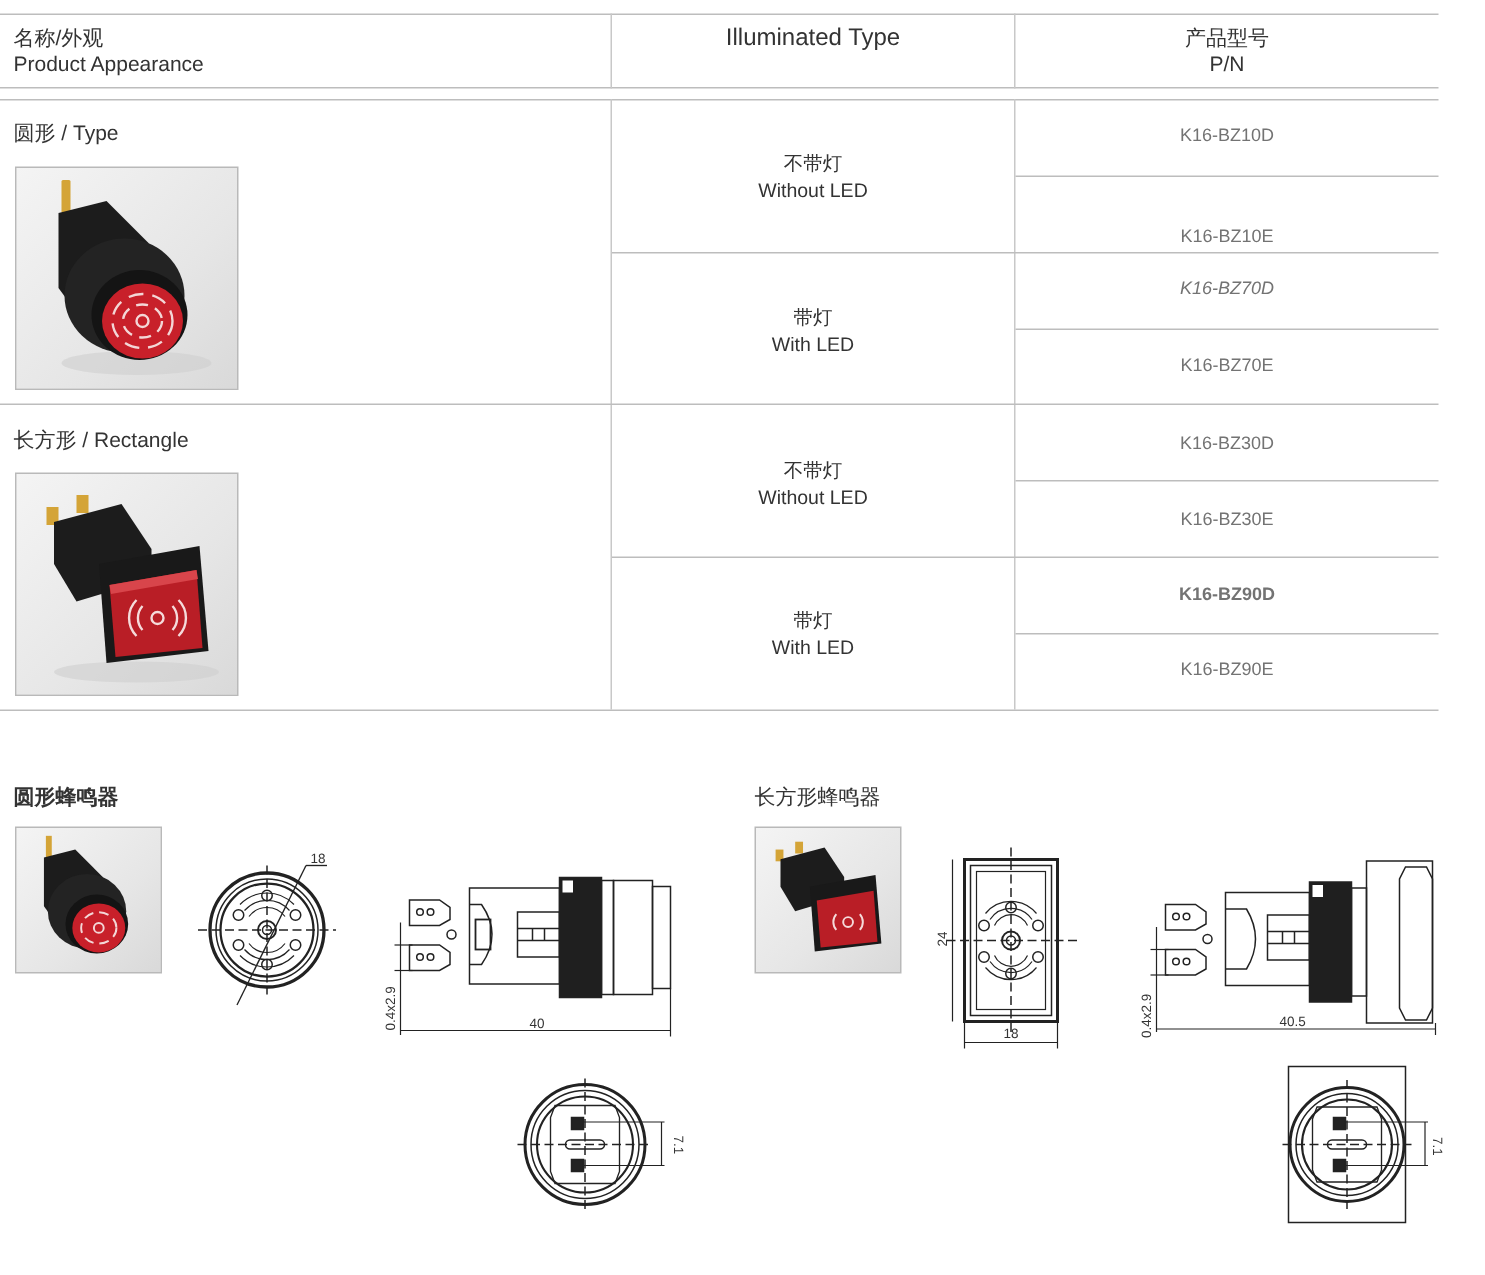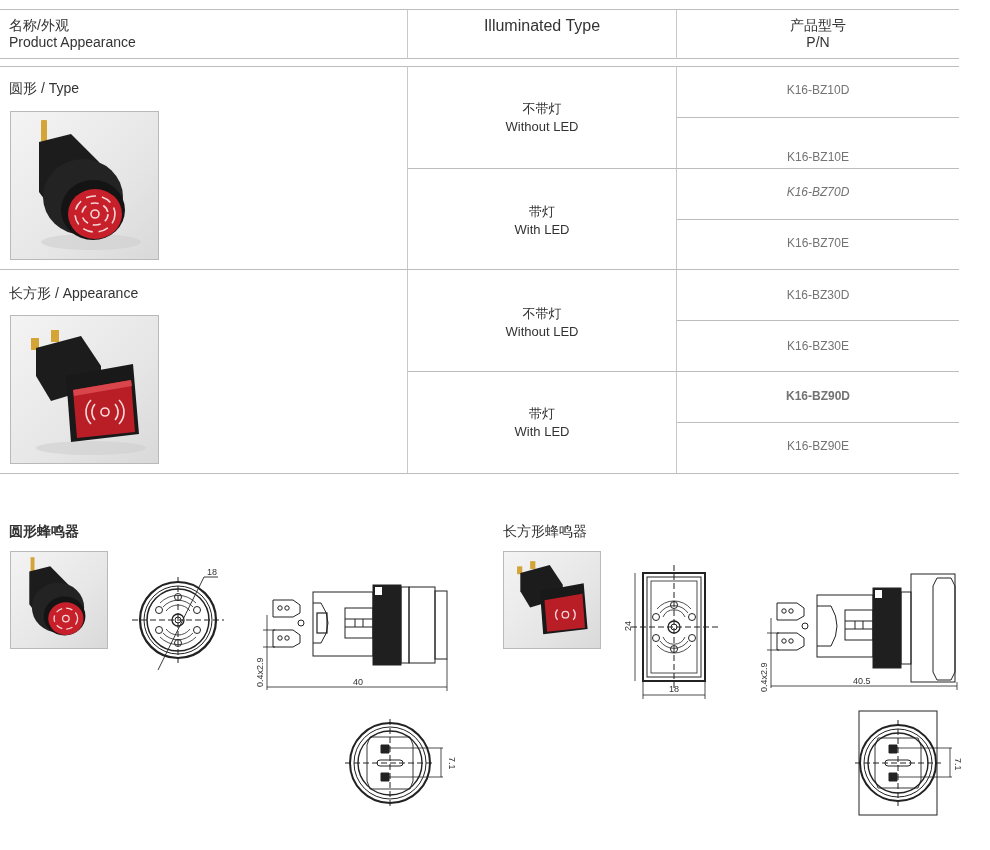--- a/index.html
+++ b/index.html
@@ -74,21 +74,21 @@
     <div>With LED</div>
   </div>
 
   <div class="pn-cell" style="top:83px;">K16-BZ10D</div>
   <div class="hline" style="left:677px;top:117px;width:282px;"></div>
   <div class="pn-cell" style="top:134px;margin-top:16px;">K16-BZ10E</div>
   <div class="pn-cell" style="top:185px;font-style:italic;">K16-BZ70D</div>
   <div class="hline" style="left:677px;top:219px;width:282px;"></div>
   <div class="pn-cell" style="top:236px;">K16-BZ70E</div>
 
-  <div class="abs group-label" style="left:9px;top:285px;">长方形 / Appearance</div>
+  <div class="abs group-label" style="left:9px;top:285px;">长方形 / Rectangle</div>
   <div class="photo" style="left:10px;top:315px;width:147px;height:147px;">
     <svg width="147" height="147" viewBox="0 0 147 147" style="left:0;top:0;">
       <ellipse cx="80" cy="132" rx="55" ry="7" fill="#cfcfcf" opacity="0.6"></ellipse>
       <rect x="20" y="22" width="8" height="12" fill="#d4a437"></rect>
       <rect x="40" y="14" width="8" height="12" fill="#d4a437"></rect>
       <path d="M25 32 L70 20 L90 50 L90 70 L40 85 L25 60 Z" fill="#1c1c1c"></path>
       <path d="M55 60 L122 48 L128 118 L60 126 Z" fill="#191919"></path>
       <path d="M62 74 L120 64 L124 116 L66 122 Z" fill="#b91e26"></path>
       <path d="M62 74 L120 64 L121 70 L63 80 Z" fill="#d8454b"></path>
       <g fill="none" stroke="#f5dada" stroke-width="1.6">

